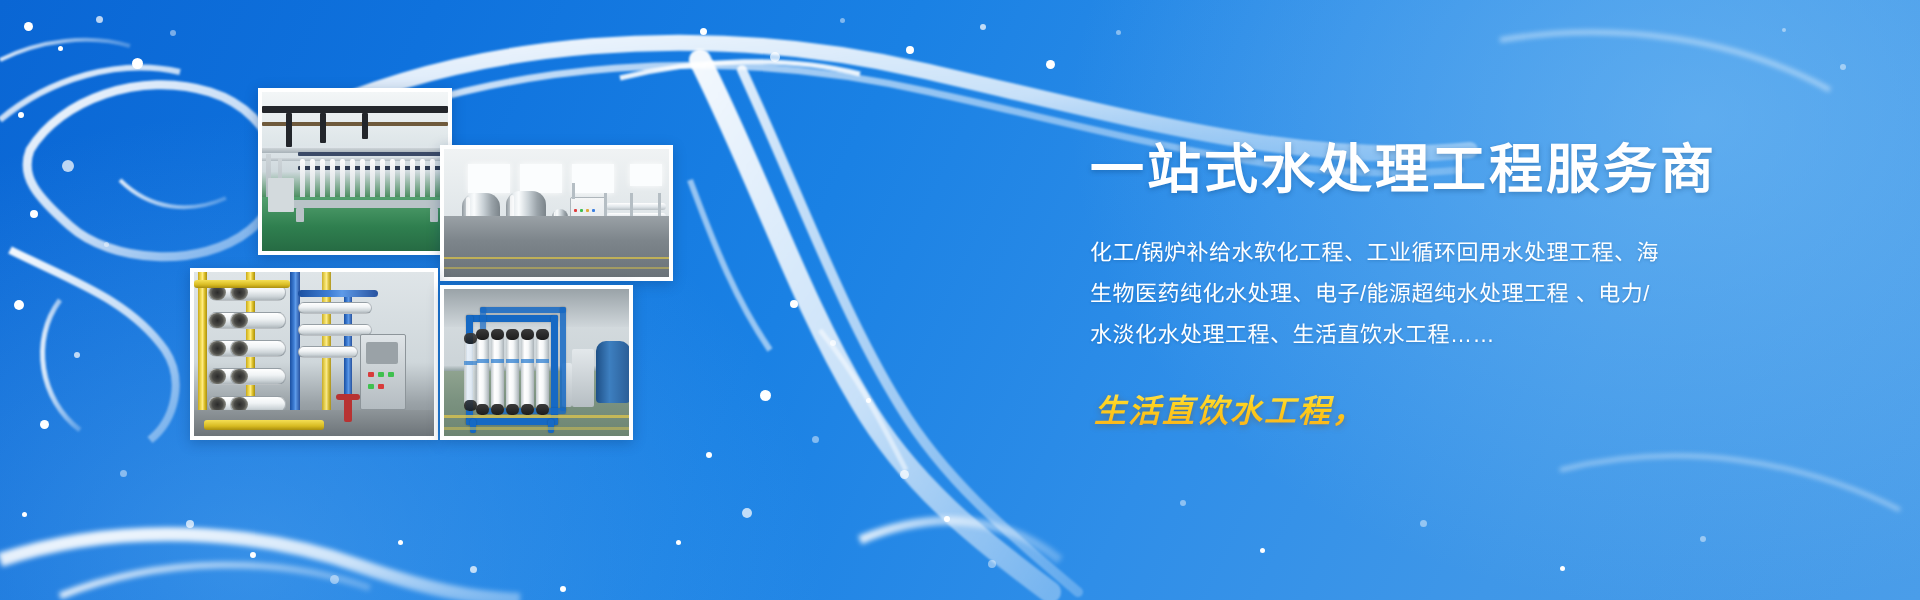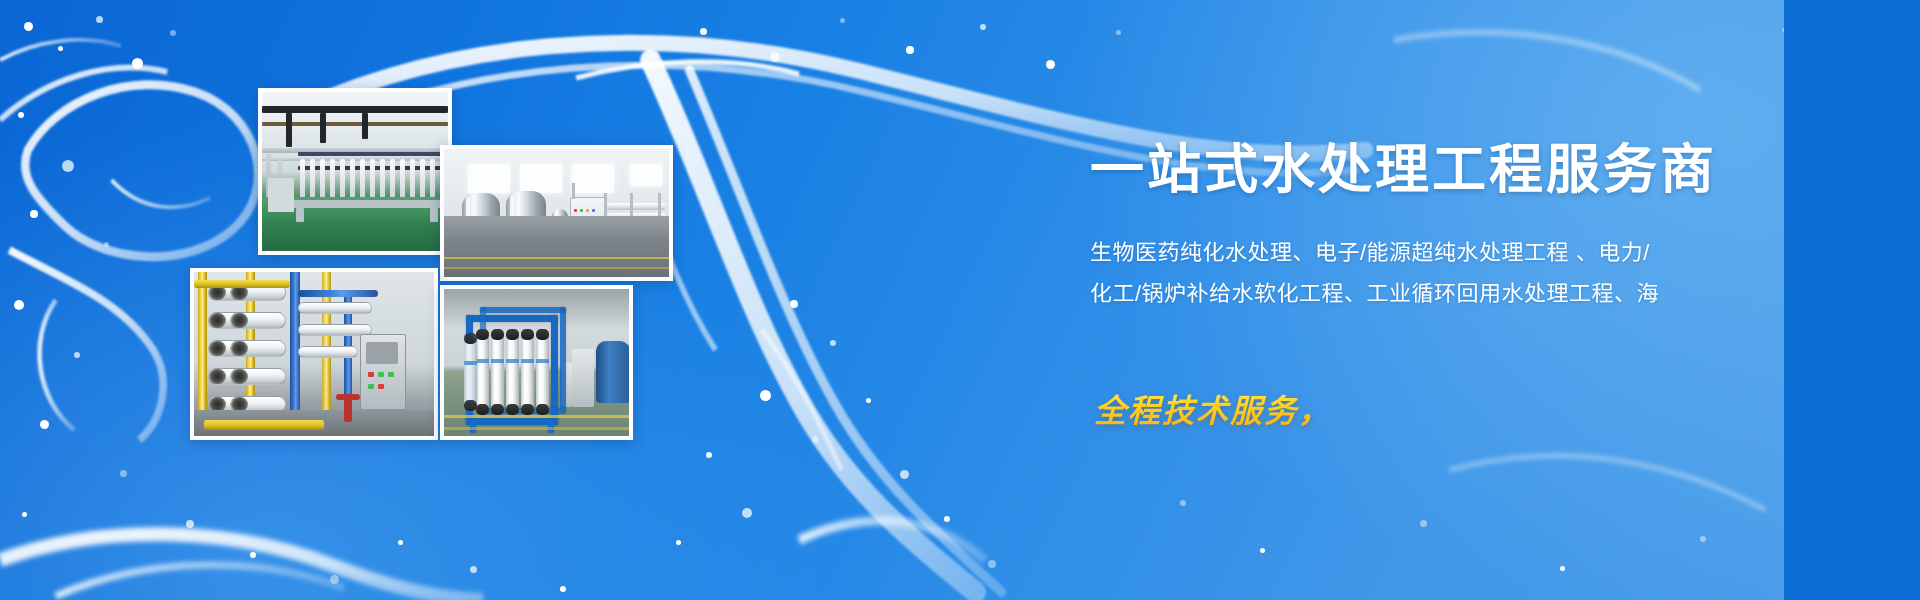--- a/index.html
+++ b/index.html
@@ -4,21 +4,21 @@
 <title>Water Treatment Banner</title>
 <style>
   html,body{margin:0;padding:0;background:#0d6ed6;}
   body{
     font-family:"Liberation Sans","DejaVu Sans",sans-serif;
     -webkit-font-smoothing:antialiased;
   }
 
   #banner{
     position:relative;
-    width:1784px;
+    width:1920px;
     height:600px;
     overflow:hidden;
     background:
       radial-gradient(ellipse 900px 700px at 1700px 120px, rgba(120,190,245,.55) 0%, rgba(120,190,245,0) 70%),
       radial-gradient(ellipse 800px 620px at 250px 560px, rgba(110,185,245,.40) 0%, rgba(110,185,245,0) 72%),
       linear-gradient(115deg, #0a66d4 0%, #0f72dd 20%, #1a81e4 42%, #2f8ee8 62%, #3f97e8 80%, #4a9de9 100%);
   }
 
   
   .splash-layer{position:absolute;inset:0;pointer-events:none;}
@@ -457,22 +457,23 @@
         <div class="p4-yline" style="left:0;bottom:6px;width:100%;opacity:.5;"></div>
       </div>
     </div>
   </div>
 
   <div id="textblock">
 
     <h1 id="headline">一站式水处理工程服务商</h1>
 
     <div id="description">
+      <div>化工/锅炉补给水软化工程、工业循环回用水处理工程、海</div>
       <div>生物医药纯化水处理、电子/能源超纯水处理工程 、电力/</div>
-      <div>化工/锅炉补给水软化工程、工业循环回用水处理工程、海</div>
+      <div>水淡化水处理工程、生活直饮水工程……</div>
     </div>
 
     <div id="slogan">
-      <span class="line1">全程技术服务，</span>
+      <span class="line1">生活直饮水工程，</span>
     </div>
   </div>
 
 </div>
 
 </body></html>

